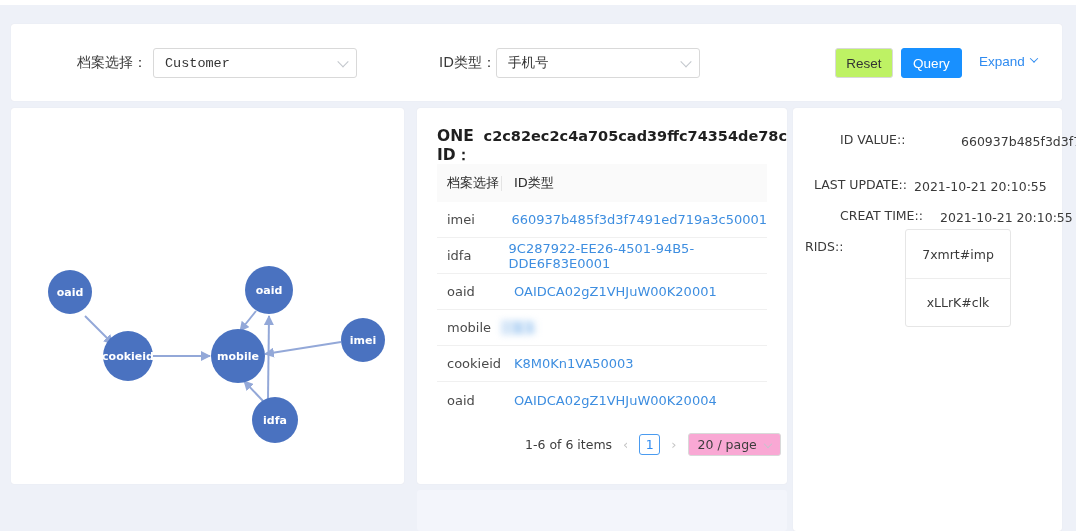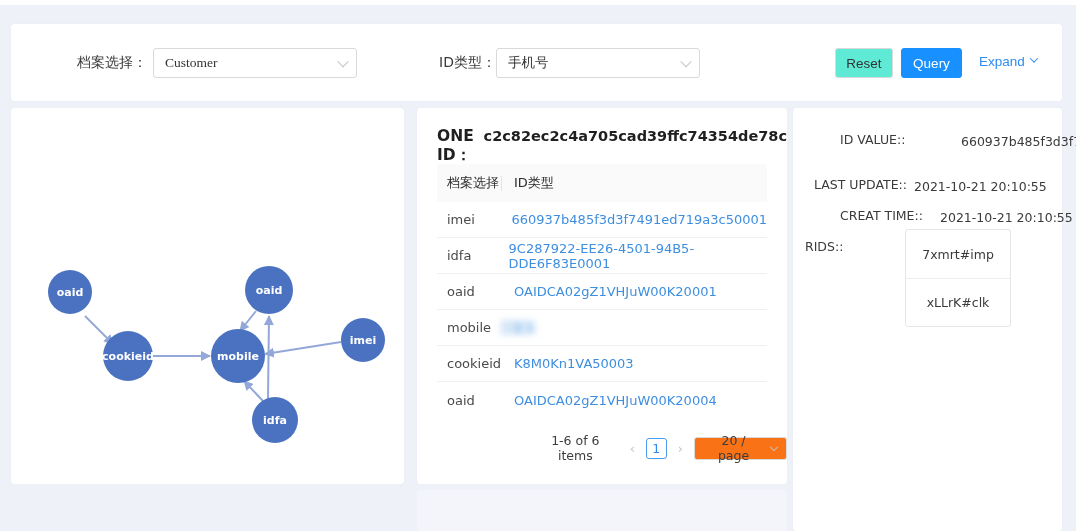--- a/index.html
+++ b/index.html
@@ -23,37 +23,37 @@
   .field-label {
     font-size: 14px; color: #3a3a3a; white-space: nowrap;
     font-family: "DejaVu Sans", "Liberation Sans", sans-serif;
   }
   .select {
     position: relative; height: 30px; border: 1px solid #d9d9d9; border-radius: 3px;
     background: #fff; display: flex; align-items: center; padding: 0 26px 0 11px;
   }
   .select .sel-val {
     font-size: 13.5px; color: #333;
-    font-family: Liberation Serif, serif;
+    font-family: Liberation Mono, monospace;
     white-space: nowrap; overflow: hidden;
   }
   .chev {
     position: absolute; right: 9px; top: 50%; width: 8px; height: 8px;
     border-right: 1.4px solid #c2c6cc; border-bottom: 1.4px solid #c2c6cc;
     transform: translateY(-65%) rotate(45deg);
   }
   .chev.sm { width: 6px; height: 6px; border-width: 1.2px; }
   .chev.blue { border-color: #2f8bf0; }
 
   .btn {
     position: absolute; height: 30px; border-radius: 3px; display: flex;
     align-items: center; justify-content: center; font-size: 13.5px; cursor: pointer;
     white-space: nowrap;
   }
-  .btn-default { border: 1px solid #d9d9d9; background: #5eead4; color: #333; }
+  .btn-default { border: 1px solid #d9d9d9; background: #bef264; color: #333; }
   .btn-primary { border: 1px solid #1890ff; background: #1890ff; color: #fff; }
   .expand-link {
     position: absolute; display: flex; align-items: center; gap: 6px;
     color: #2f8bf0; font-size: 13.5px; cursor: pointer; white-space: nowrap;
   }
   .expand-link .chev { position: static; transform: rotate(45deg) translate(-1px,-1px); margin-bottom:3px; }
 
   
   .graph-card {
     position: absolute; left: 11px; top: 108px; width: 393px; height: 376px;
@@ -113,35 +113,35 @@
     font-family: "DejaVu Sans", "Liberation Sans", sans-serif;
   }
   .td-val.masked {
     color: #5aa0e8; filter: blur(3.2px);
     background: linear-gradient(90deg, #d5e6f8 0%, #d9e9f9 70%, transparent 100%);
     padding-right: 4px;
   }
 
   
   .pager {
-    position: absolute; left: 115px; top: 325px; display: flex; align-items: center; gap: 9px;
+    position: absolute; left: 108px; top: 325px; display: flex; align-items: center; gap: 9px;
     font-size: 12.5px; color: #3d3d3d;
     font-family: "DejaVu Sans", "Liberation Sans", sans-serif;
     text-align: center;
   }
   .pg-arrow { color: #c4c4c4; font-size: 13px; padding: 0 2px; cursor: pointer; }
   .pg-num {
     width: 21px; height: 21px; border: 1px solid #4a9bf0; border-radius: 3px;
     display: flex; align-items: center; justify-content: center; color: #2f8bf0;
     font-size: 12.5px; cursor: pointer; background: #fff;
   }
   .pg-size {
     position: relative; height: 23px; border: 1px solid #d9d9d9; border-radius: 3px;
     display: flex; align-items: center; padding: 0 23px 0 9px; font-size: 12.5px;
-    color: #3d3d3d; background: #f97316; cursor: pointer;
+    color: #3d3d3d; background: #f9a8d4; cursor: pointer;
   }
 
   
   .kv { position: absolute; display: flex; }
   .kv-label {
     font-size: 12.5px; color: #3a3a3a; white-space: nowrap;
     font-family: "DejaVu Sans", "Liberation Sans", sans-serif;
   }
   .kv-value {
     font-size: 12.5px; color: #3a3a3a; line-height: 19px;

